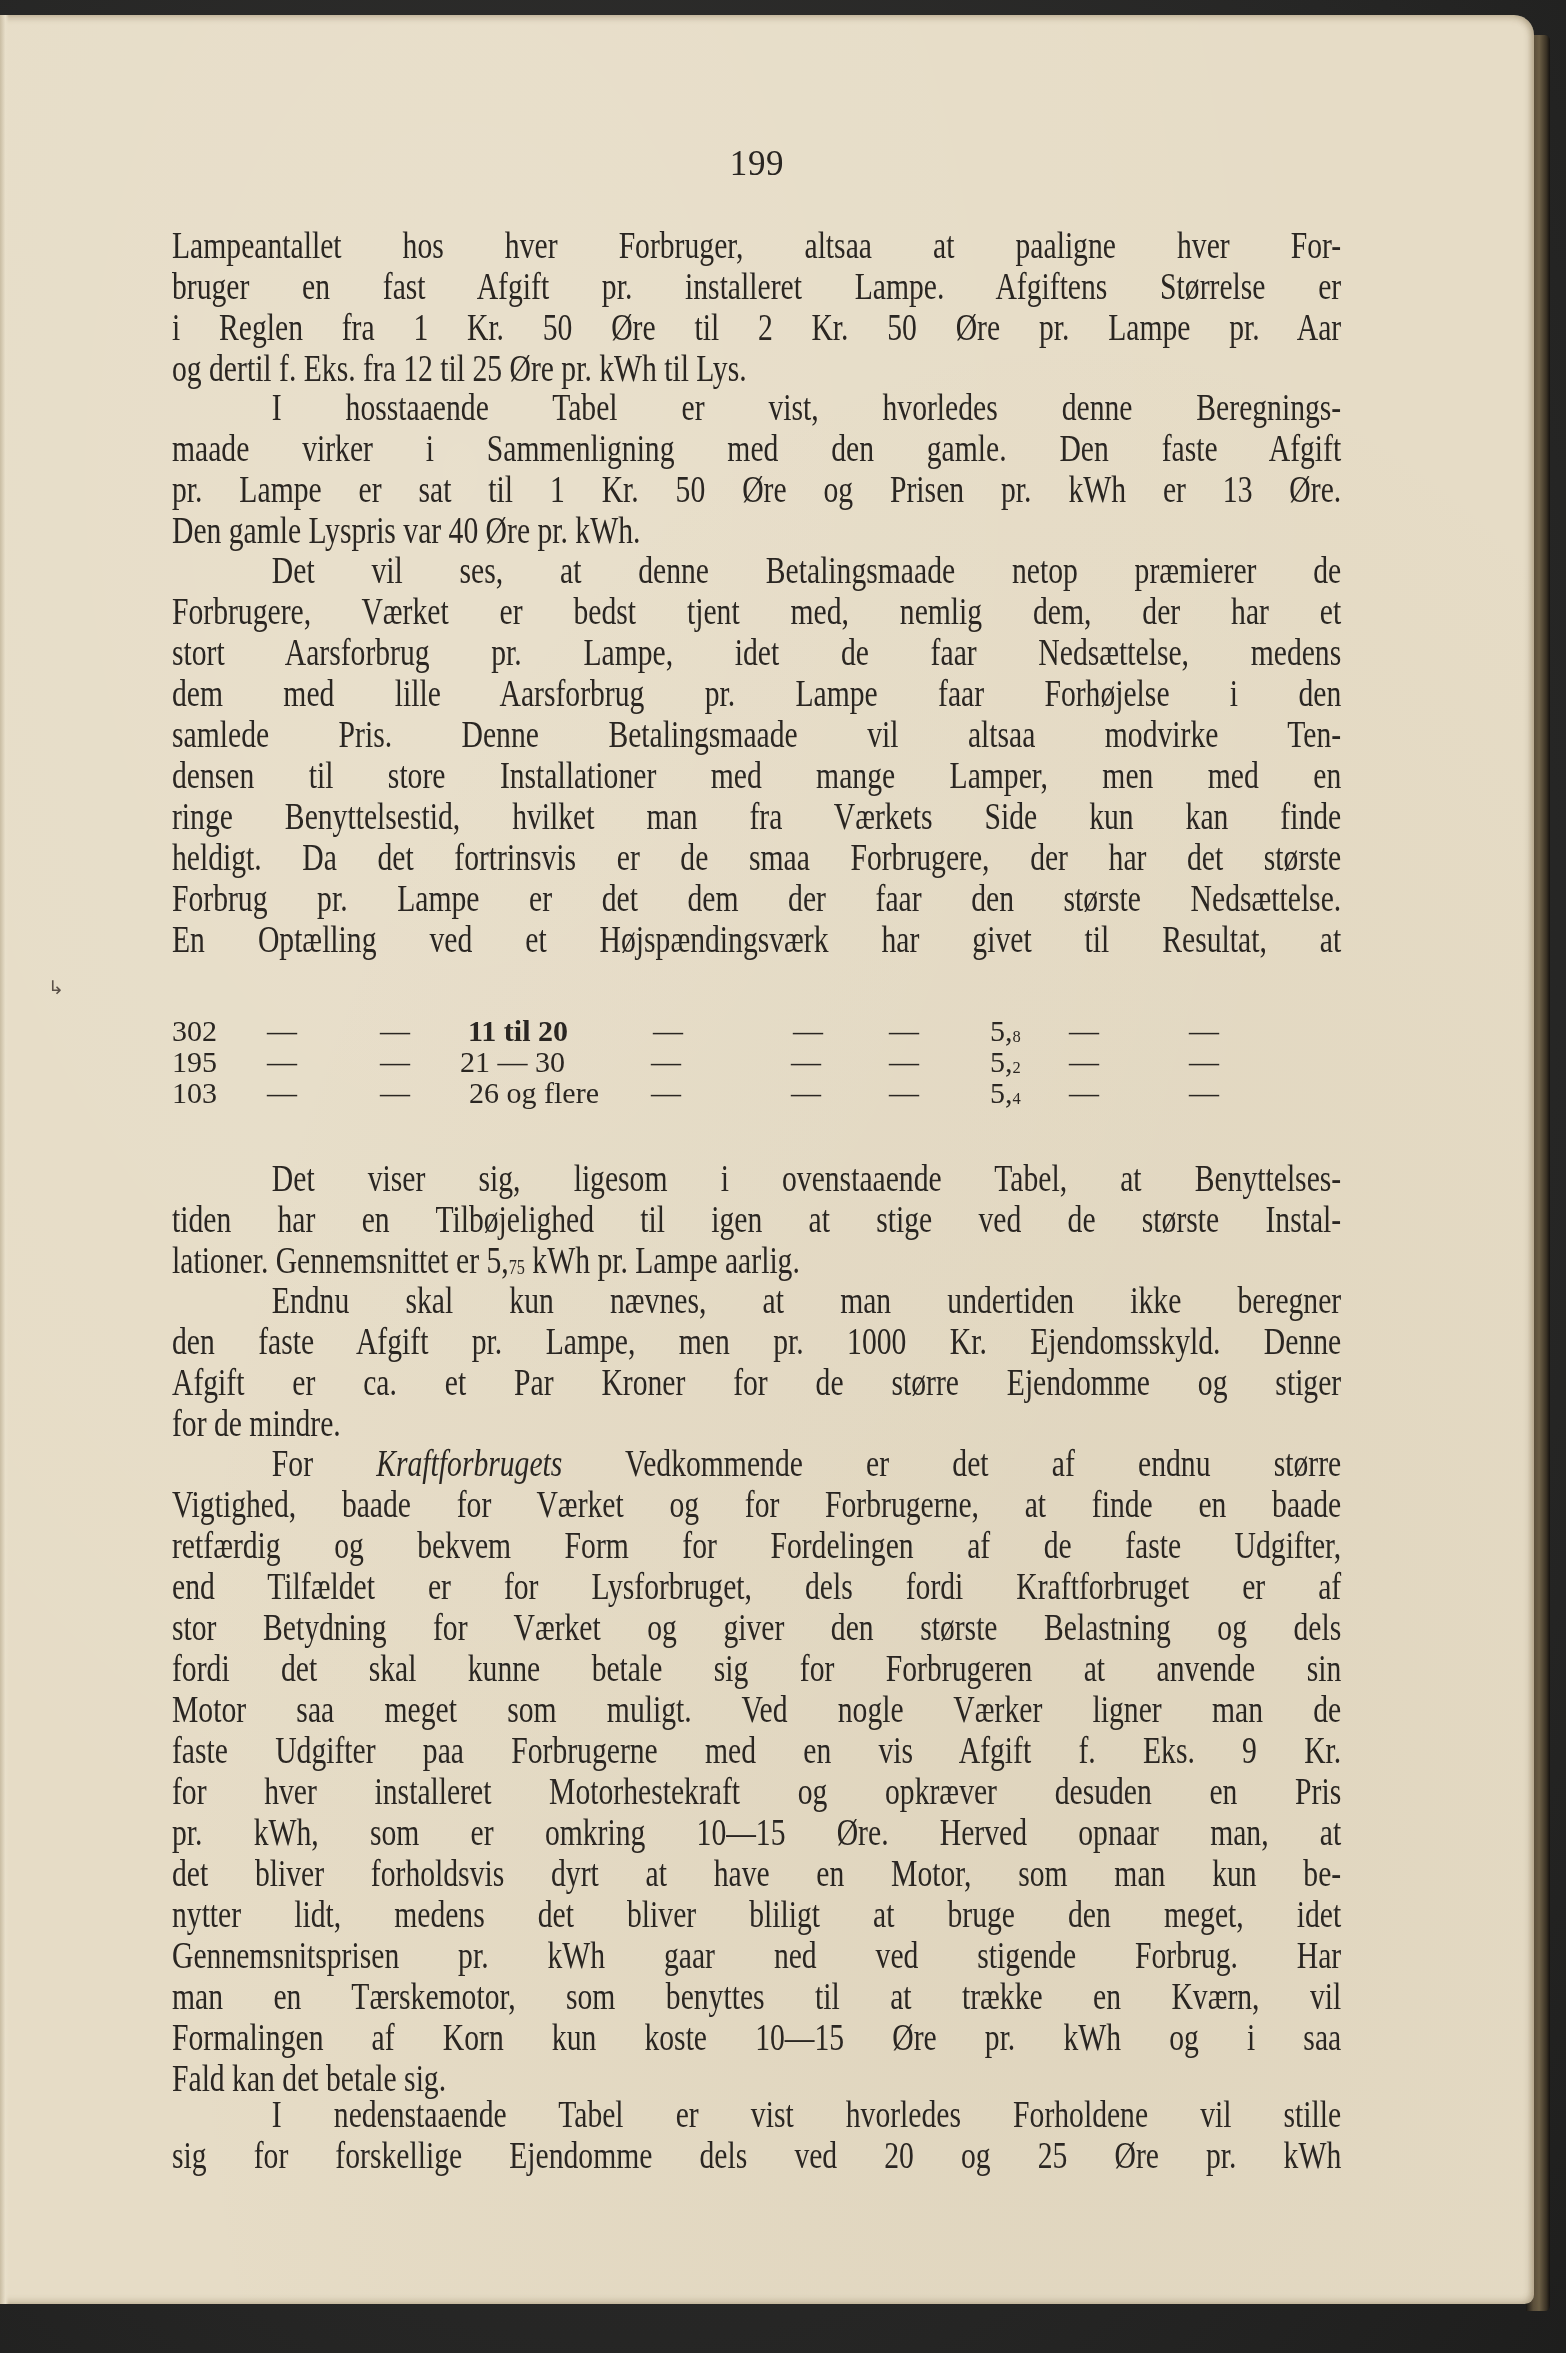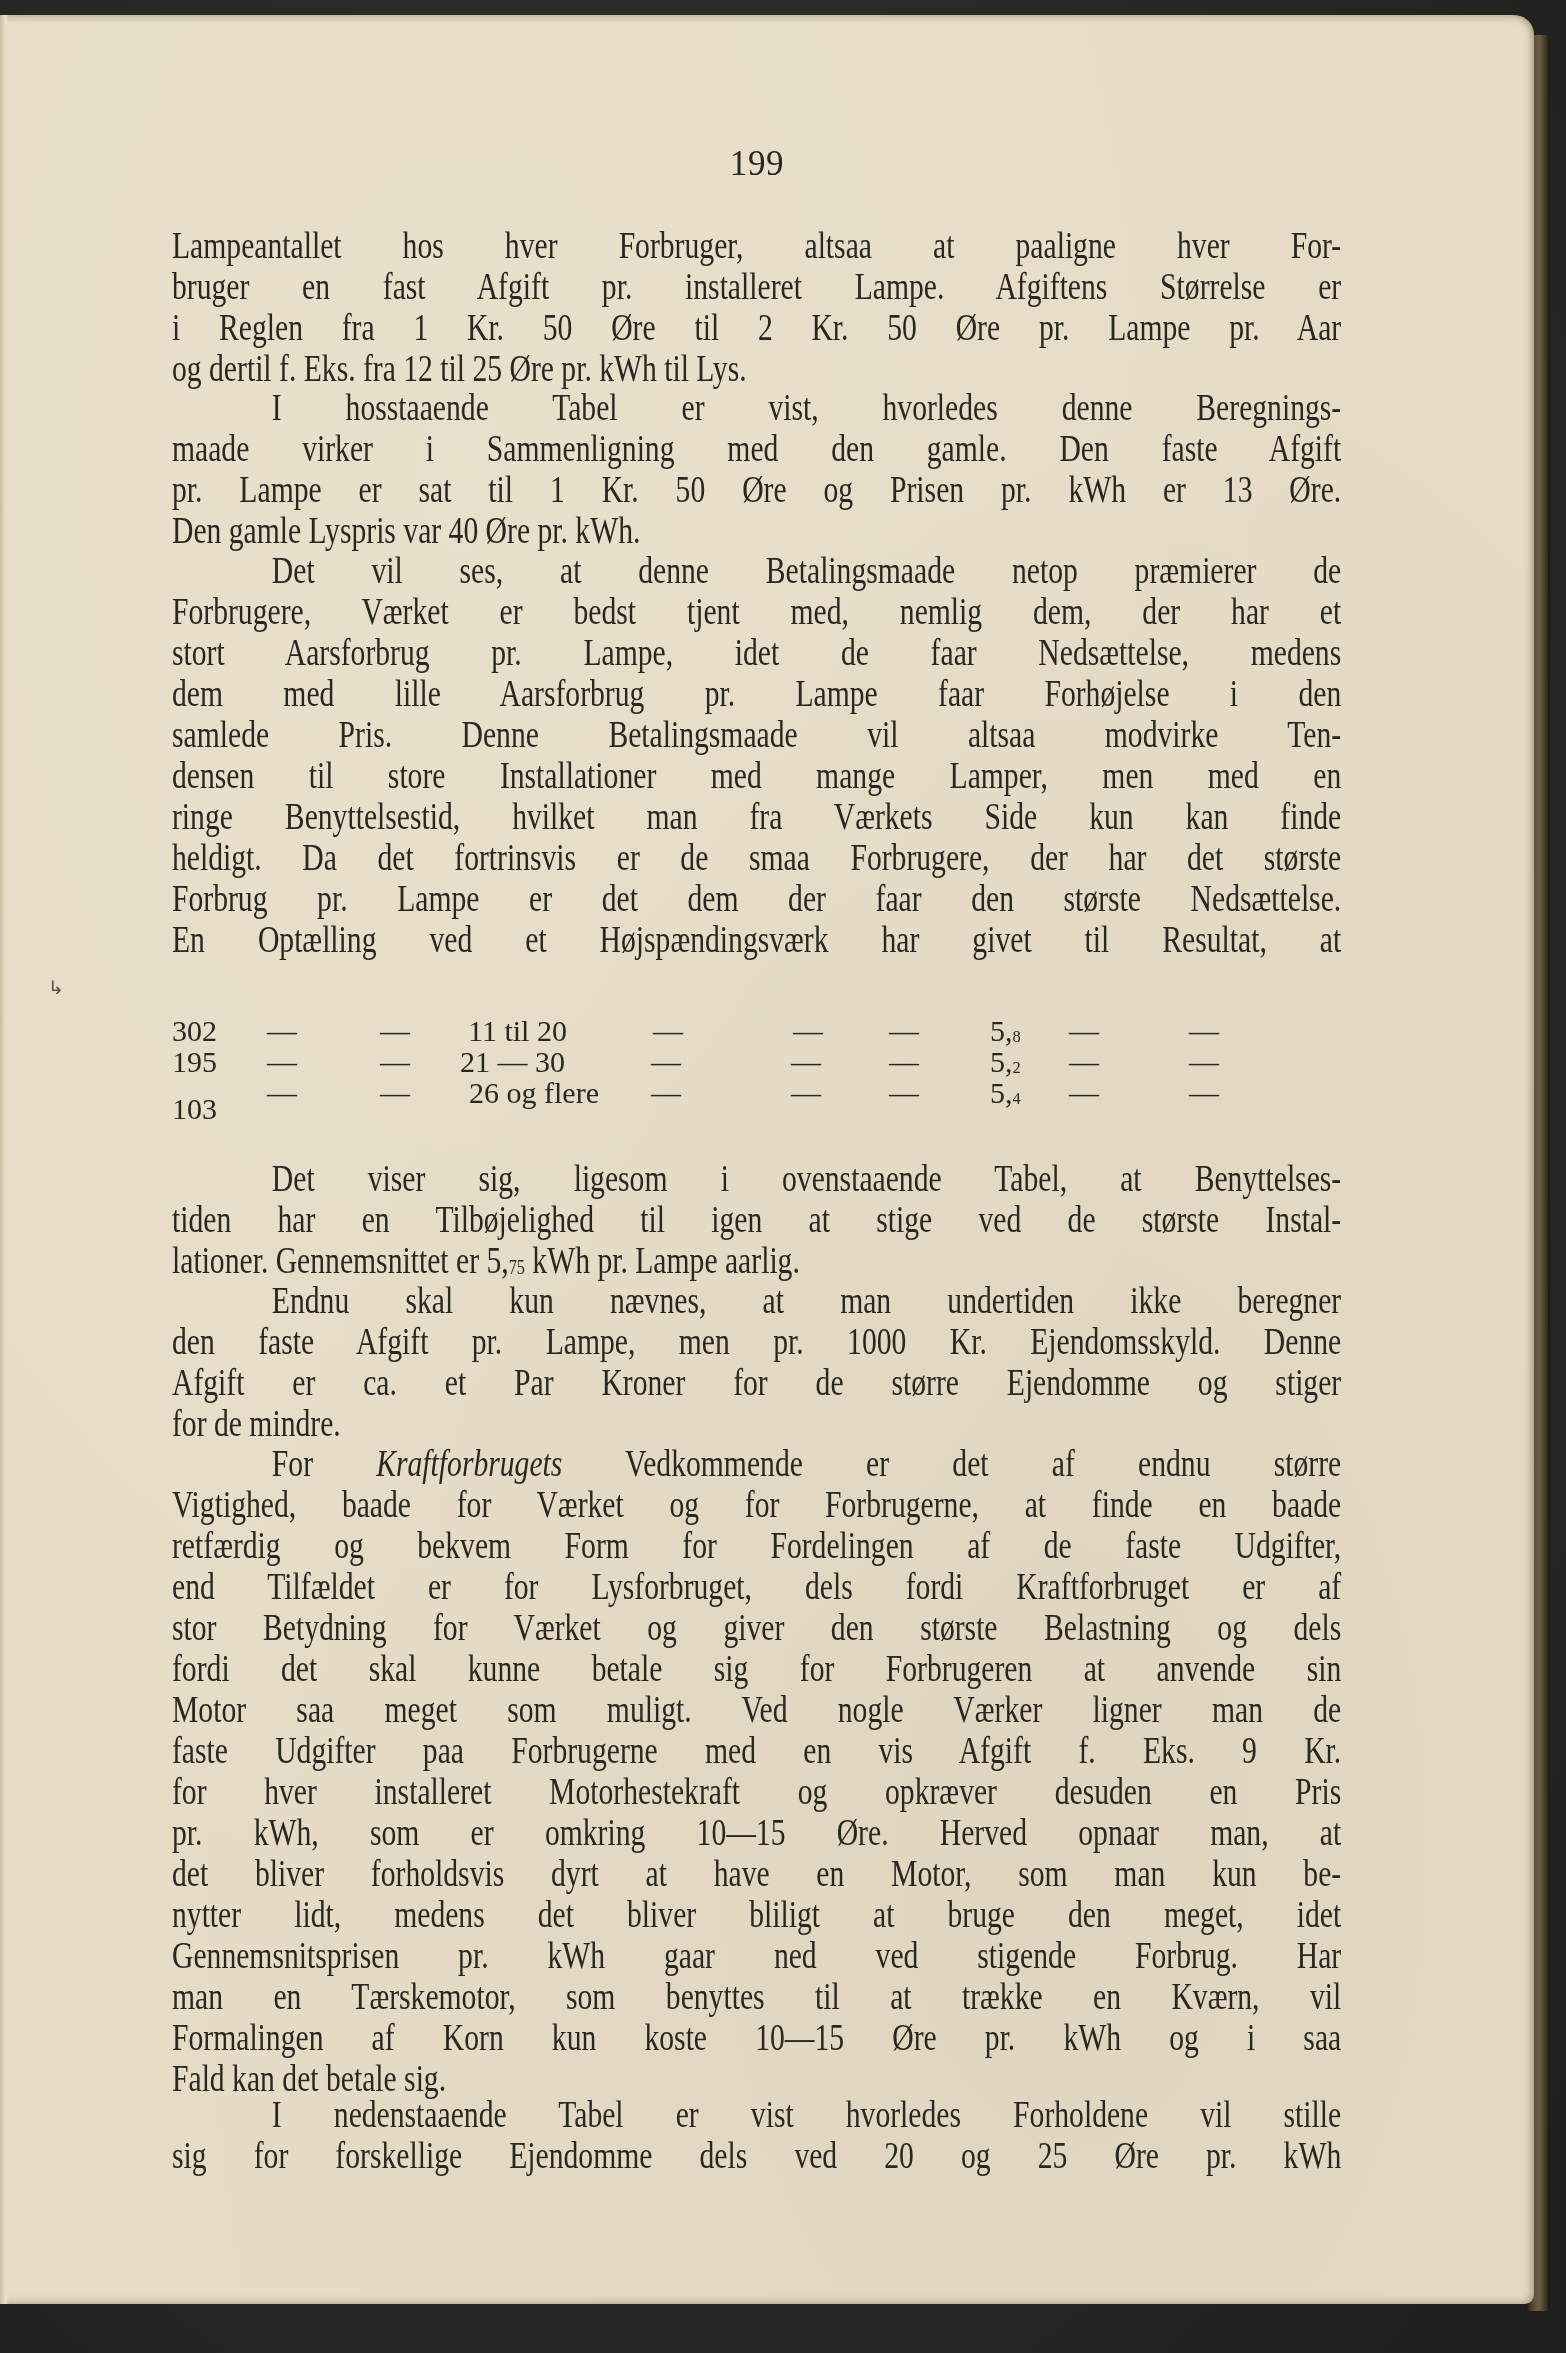--- a/index.html
+++ b/index.html
@@ -158,21 +158,21 @@
       <span class="line">Forbrug pr. Lampe er det dem der faar den største Nedsættelse.</span>
       <span class="line">En Optælling ved et Højspændingsværk har givet til Resultat, at</span>
     </div>
 
     <div style="position:absolute; left:0; top:968px; width:1170px; height:134px; font-size:30px; color:#2a2622;">
 
       <div class="usage-row" style="top:31px;">
         <span class="cell" style="left:0;">302</span>
         <span class="cell" style="left:95px;">—</span>
         <span class="cell" style="left:208px;">—</span>
-        <span class="cell" style="left:296px;">11 til 20</span>
+        <span class="cell" style="left:296px;font-weight:bold;">11 til 20</span>
         <span class="cell" style="left:481px;">—</span>
         <span class="cell" style="left:621px;">—</span>
         <span class="cell" style="left:717px;">—</span>
         <span class="cell" style="left:818px;"><span>5,</span><span class="sub">8</span></span>
         <span class="cell" style="left:897px;">—</span>
         <span class="cell" style="left:1017px;">—</span>
       </div>
 
       <div class="usage-row" style="top:62px;">
         <span class="cell" style="left:0;">195</span>
@@ -181,21 +181,21 @@
         <span class="cell" style="left:288px;">21 — 30</span>
         <span class="cell" style="left:479px;">—</span>
         <span class="cell" style="left:619px;">—</span>
         <span class="cell" style="left:717px;">—</span>
         <span class="cell" style="left:818px;"><span>5,</span><span class="sub">2</span></span>
         <span class="cell" style="left:897px;">—</span>
         <span class="cell" style="left:1017px;">—</span>
       </div>
 
       <div class="usage-row" style="top:93px;">
-        <span class="cell" style="left:0;margin-top:16px;">103</span>
+        <span class="cell" style="left:0;">103</span>
         <span class="cell" style="left:95px;">—</span>
         <span class="cell" style="left:208px;">—</span>
         <span class="cell" style="left:297px;">26 og flere</span>
         <span class="cell" style="left:479px;">—</span>
         <span class="cell" style="left:619px;">—</span>
         <span class="cell" style="left:717px;">—</span>
         <span class="cell" style="left:818px;"><span>5,</span><span class="sub">4</span></span>
         <span class="cell" style="left:897px;">—</span>
         <span class="cell" style="left:1017px;">—</span>
       </div>

